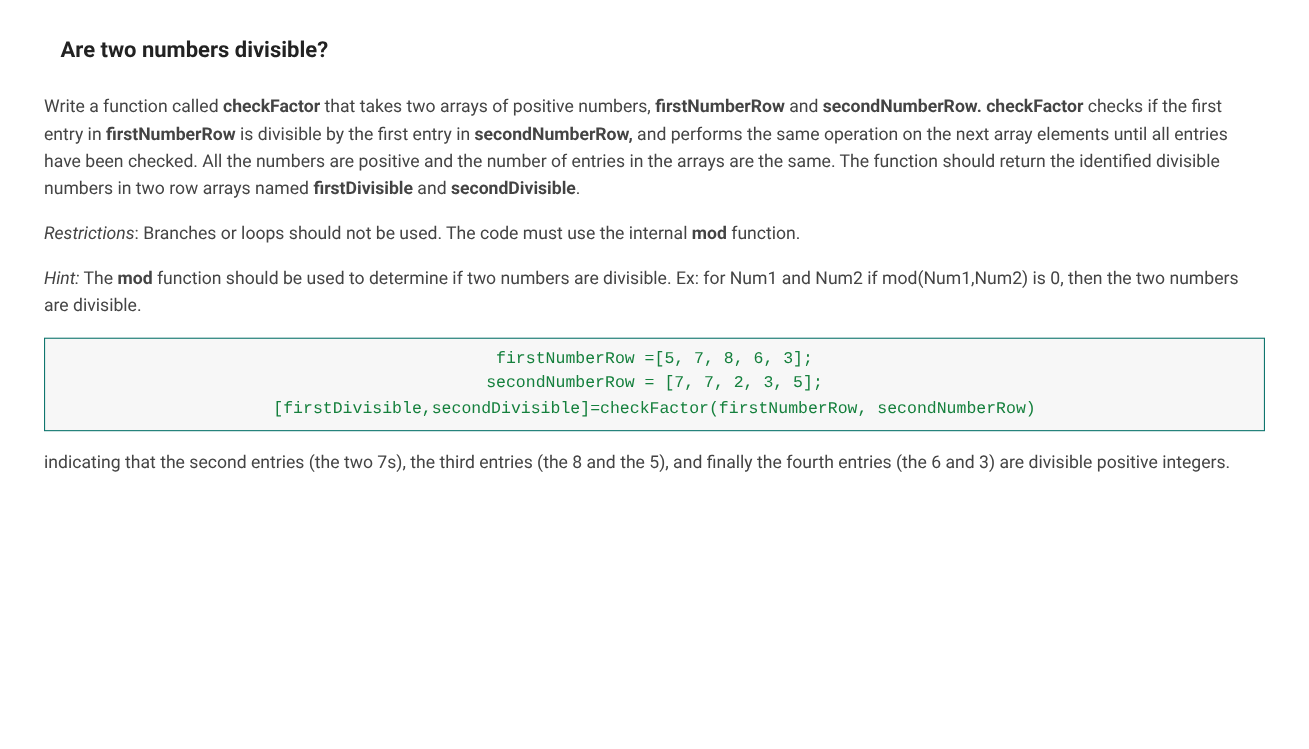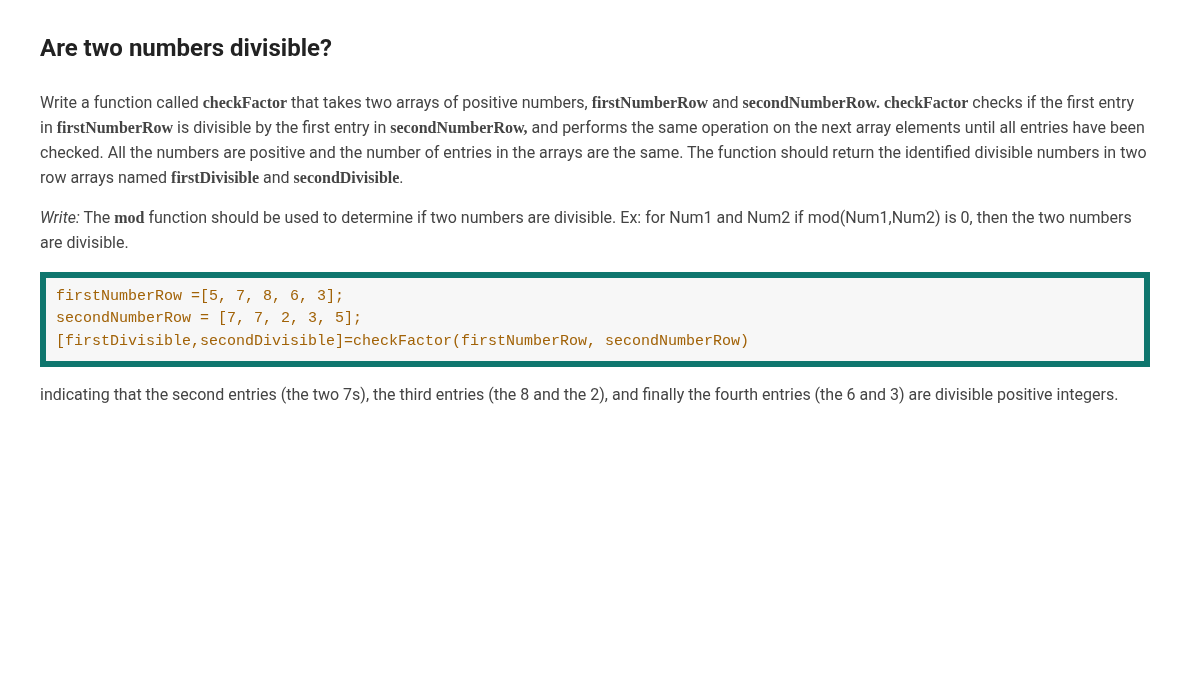--- a/index.html
+++ b/index.html
@@ -7,59 +7,63 @@
     margin: 0;
     padding: 30px 40px;
     font-family: -apple-system, BlinkMacSystemFont, "Segoe UI", Roboto, Helvetica, Arial, sans-serif;
     font-size: 16px;
     line-height: 1.55;
     color: #333;
     background: #fff;
   }
   .container { max-width: 1120px; }
   h2 {
-    font-size: 24px;
+    font-size: 20px;
     font-weight: 700;
-    margin: 0 0 24px 0;
+    margin: 0 0 24px 15px;
     color: #222;
   }
   p { margin: 0 0 16px 0; color: #444; }
-  .bold { font-weight: 700; font-family: Liberation Serif, serif; }
+  .bold { font-weight: 700; }
   .italic { font-style: italic; }
   pre {
     background: #f7f7f7;
-    border: 6px solid #0f766e;
+    border: 1px solid #0f766e;
     padding: 8px 10px;
     font-family: Consolas, Menlo, Monaco, "Courier New", monospace;
     font-size: 15px;
     line-height: 1.5;
-    color: #a16207;
+    color: #15803d;
     margin: 0 0 16px 0;
     white-space: pre;
     overflow-x: auto;
+    text-align: center;
   }
 </style>
 </head>
 <body>
 
 <div class="container">
 
   <h2>Are two numbers divisible?</h2>
 
   <p>
     <span>Write a function called </span><span class="bold">checkFactor</span><span> that takes two arrays of positive numbers, </span><span class="bold">firstNumberRow</span><span> and </span><span class="bold">secondNumberRow. checkFactor</span><span> checks if the first entry in </span><span class="bold">firstNumberRow</span><span> is divisible by the first entry in </span><span class="bold">secondNumberRow,</span><span> and performs the same operation on the next array elements until all entries have been checked.  All the numbers are positive and the number of entries in the arrays are the same. The function should return the identified divisible numbers in two row arrays named </span><span class="bold">firstDivisible</span><span> and </span><span class="bold">secondDivisible</span><span>.</span>
   </p>
 
+  <p>
+    <span class="italic">Restrictions</span><span>: Branches or loops should not be used.  The code must use the internal </span><span class="bold">mod</span><span> function.</span>
+  </p>
 
   <p>
-    <span class="italic">Write:</span><span>  The </span><span class="bold">mod</span><span> function should be used to determine if two numbers are divisible. Ex: for Num1 and Num2 if mod(Num1,Num2) is 0, then the two numbers are divisible.</span>
+    <span class="italic">Hint:</span><span>  The </span><span class="bold">mod</span><span> function should be used to determine if two numbers are divisible. Ex: for Num1 and Num2 if mod(Num1,Num2) is 0, then the two numbers are divisible.</span>
   </p>
 
 
   <pre>firstNumberRow =[5, 7, 8, 6, 3];
 secondNumberRow = [7, 7, 2, 3, 5];
 [firstDivisible,secondDivisible]=checkFactor(firstNumberRow, secondNumberRow)</pre>
 
 
 
-  <p>indicating that the second entries (the two 7s), the third entries (the 8 and the 2), and finally the fourth entries (the 6 and 3) are divisible positive integers.</p>
+  <p>indicating that the second entries (the two 7s), the third entries (the 8 and the 5), and finally the fourth entries (the 6 and 3) are divisible positive integers.</p>
 
 </div>
 
 </body></html>

